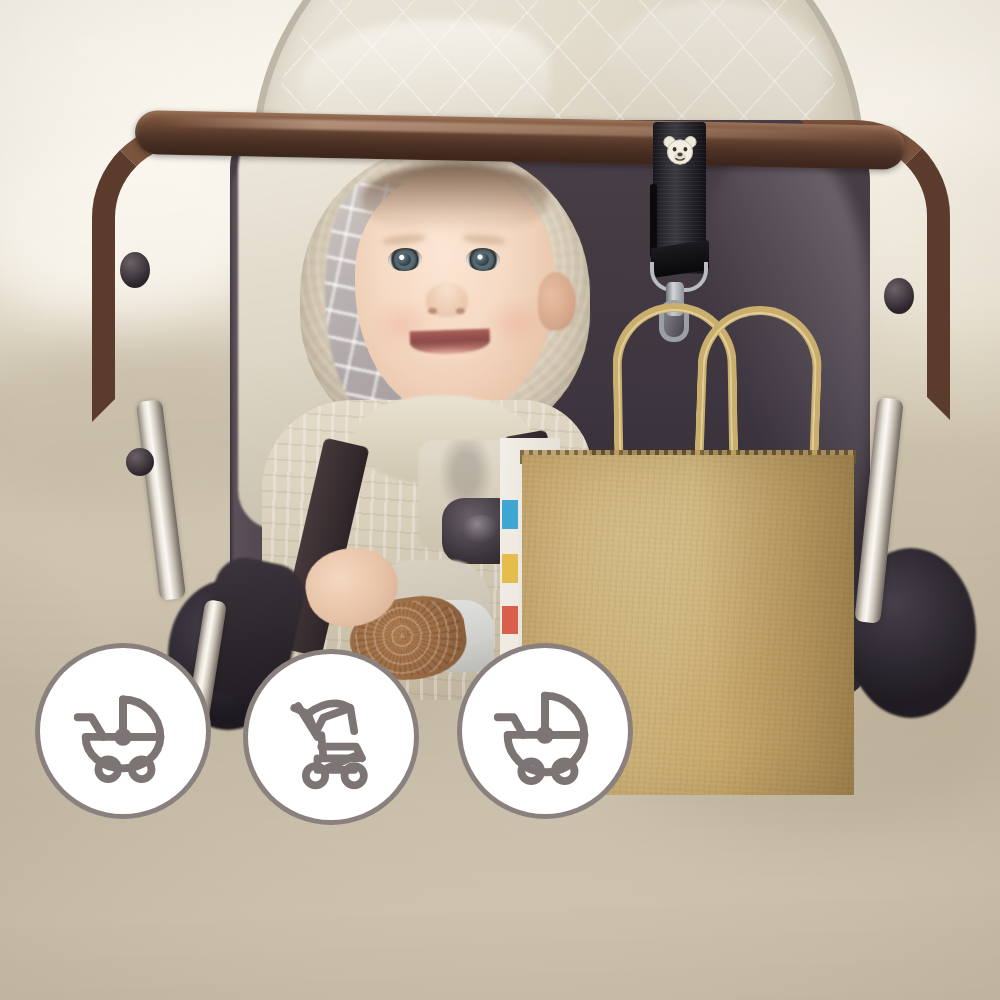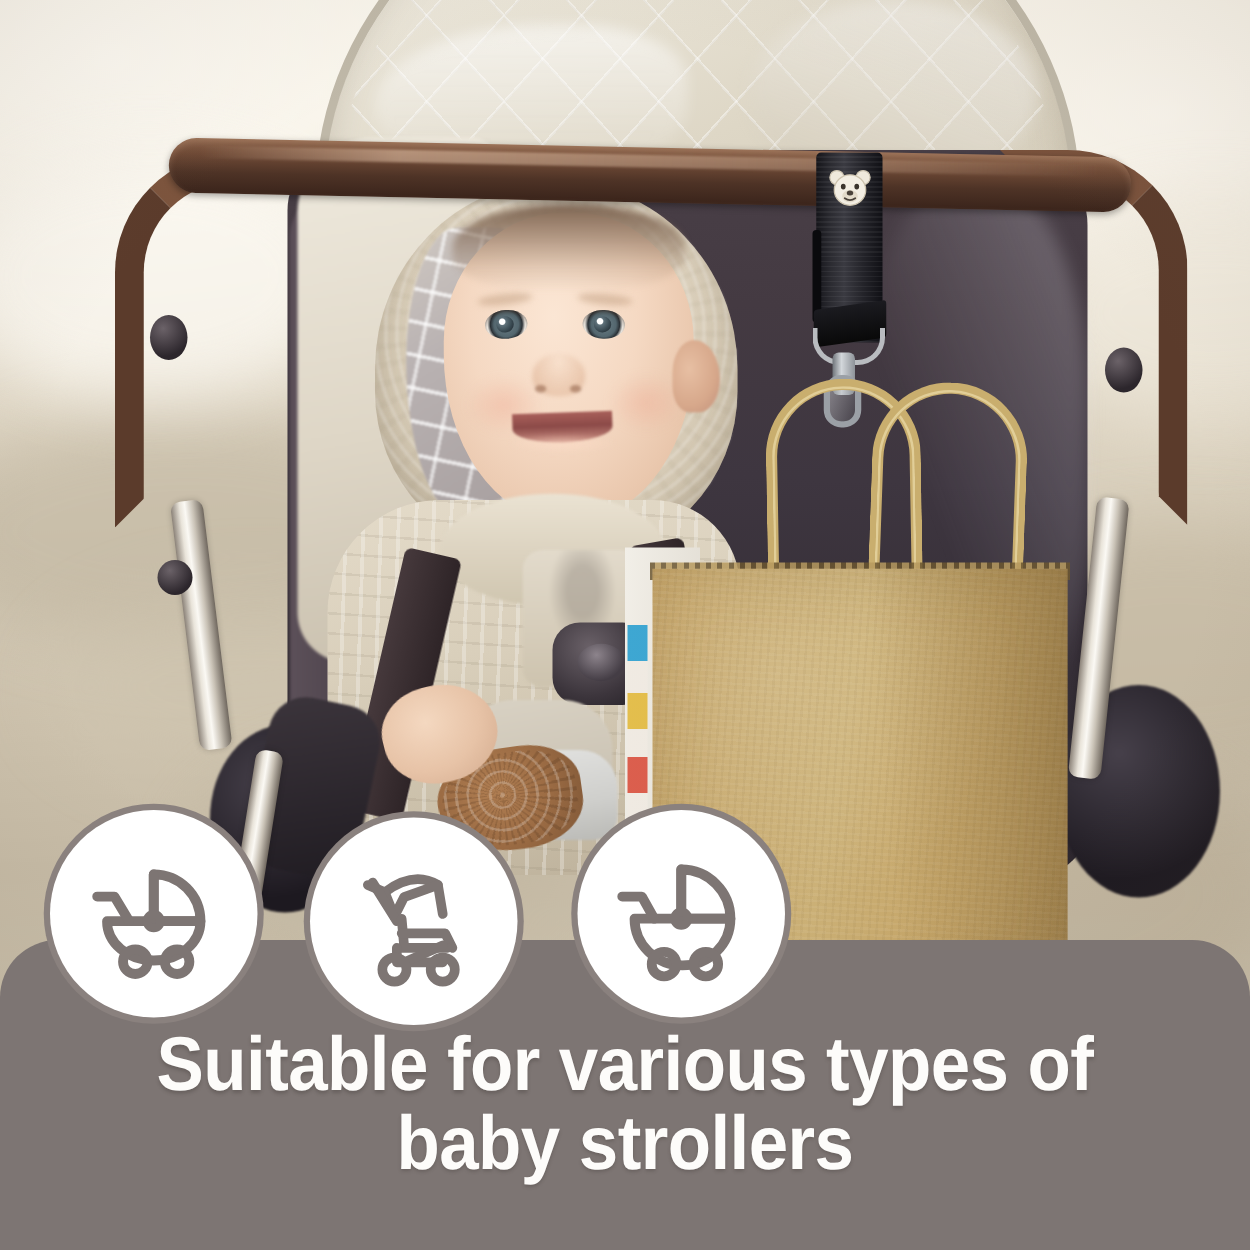--- a/index.html
+++ b/index.html
@@ -667,26 +667,20 @@
     <div class="bag-color-strip"></div>
     <div class="bag-handle bag-handle-1"></div>
     <div class="bag-handle bag-handle-2"></div>
     <div class="bag-top-edge"></div>
     <div class="bag-body"></div>
     <div class="bag-shadow"></div>
 
     <div class="photo-grade"></div>
   </div>
 
-  <div class="banner">
-    <div class="banner-text">
-      <span class="banner-line">Suitable for various types of</span>
-      <span class="banner-line">baby strollers</span>
-    </div>
-  </div>
 
   <div class="badges">
 
     <div class="badge badge-1">
       <span>
         <svg viewBox="0 0 120 120" width="118" height="118" aria-hidden="true">
           <g fill="none" stroke="#7d7573" stroke-width="8" stroke-linecap="round" stroke-linejoin="round">
 
             <path d="M60 28 A38 38 0 0 1 98 66 L60 66 Z"></path>
 

